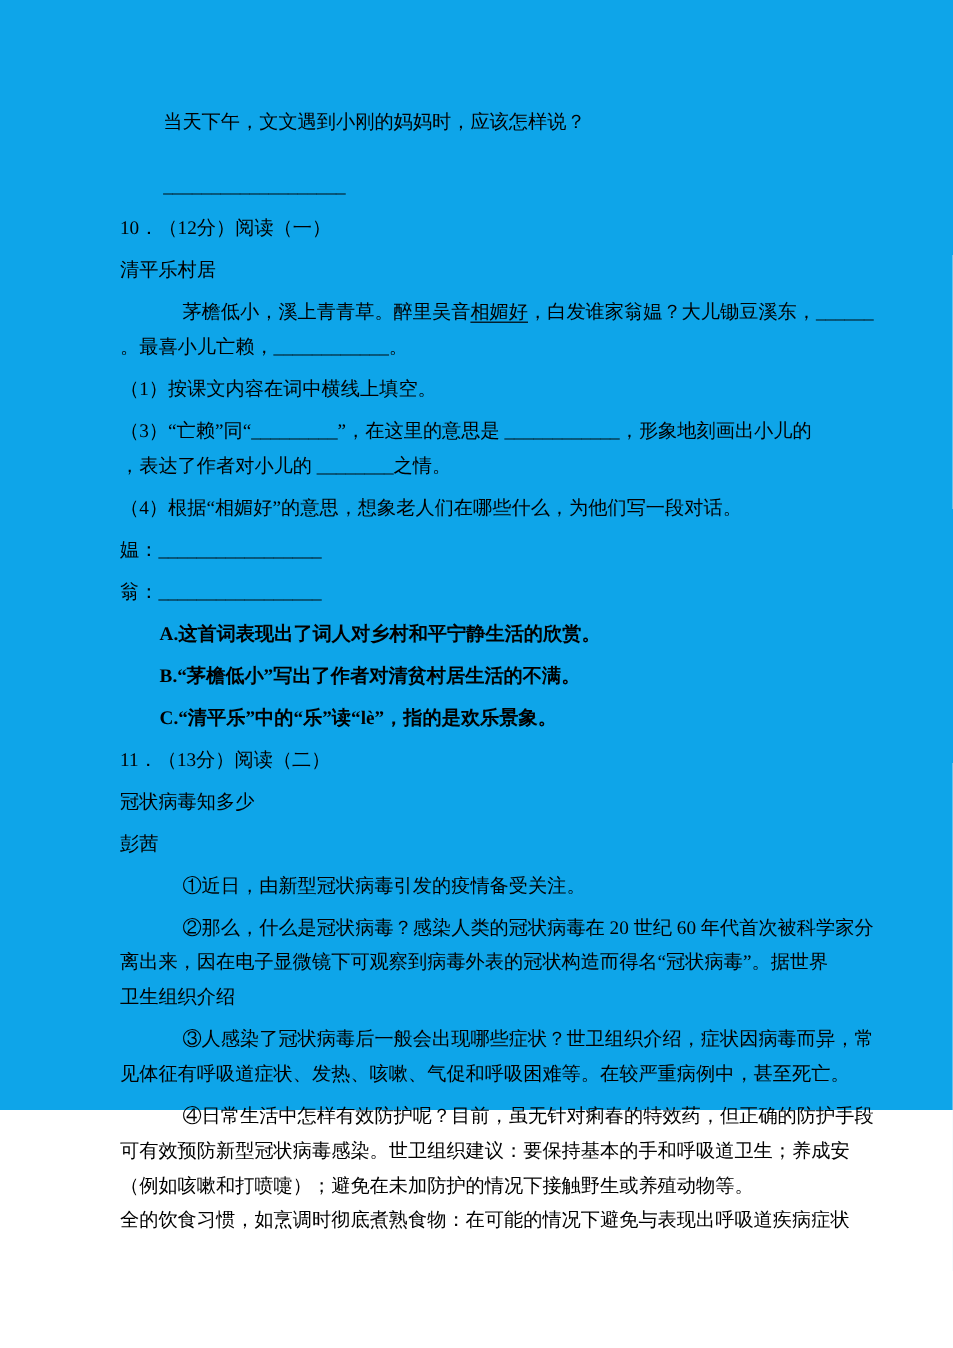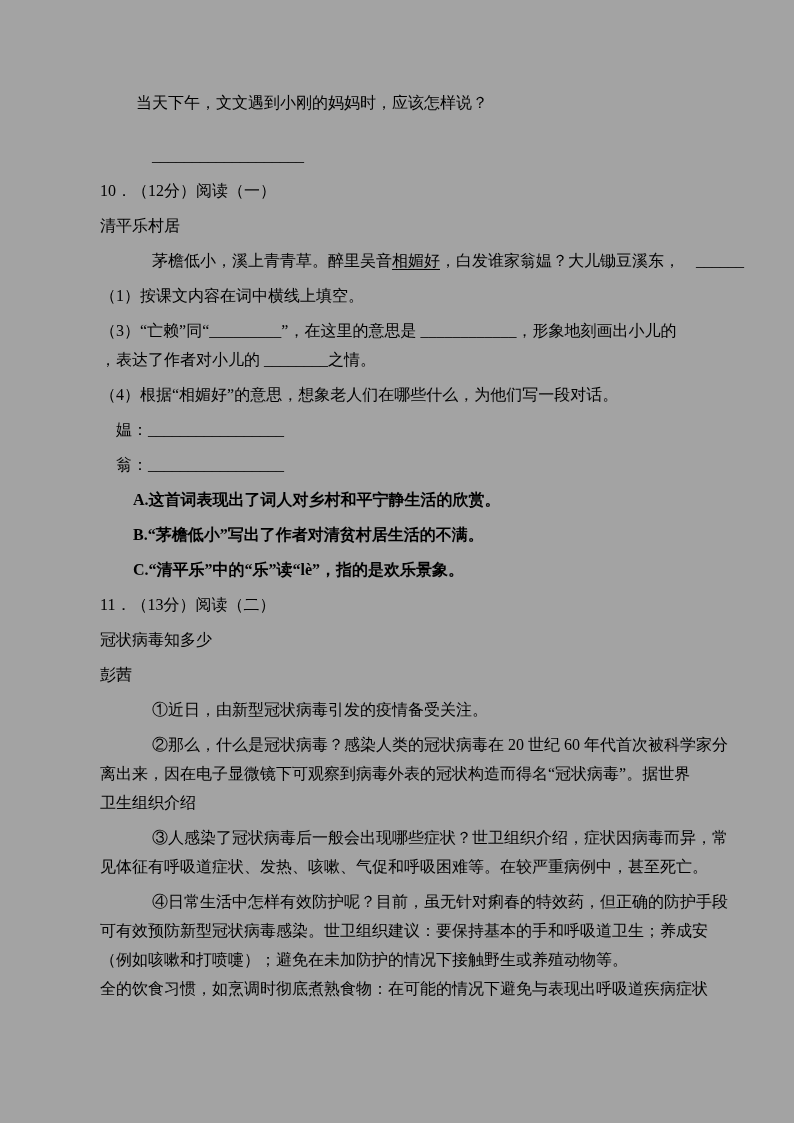--- a/index.html
+++ b/index.html
@@ -11,51 +11,52 @@
     width: 794px;
     height: 1123px;
     font-family: "Liberation Serif", "DejaVu Serif", serif;
     font-size: 16px;
     color: #000000;
     overflow: hidden;
   }
   .page {
     box-sizing: border-box;
     width: 794px;
-    height: 1123px;
+    height: 925px;
     padding: 88px 100px 40px 100px;
-    background: #a3a3a3;
+    background: #0ea5e9;
   }
   .line {
     line-height: 29px;
     white-space: nowrap;
   }
   
   .indent-2 { padding-left: 36px; }   
   .indent-3 { padding-left: 52px; }   
   .indent-opt { padding-left: 33px; font-weight: bold; } 
   .gap-top-lg { margin-top: 24px; }
   .gap-top-sm { margin-top: 6px; }
   .centered { text-align: left; }
   .u { text-decoration: underline; text-underline-offset: 3px; }
-  .blank { letter-spacing: 0; margin-left: 16px; }
+  .blank { letter-spacing: 0; }
 </style>
 </head>
 <body>
 
 <div class="page">
 
   <div class="line indent-2">当天下午，文文遇到小刚的妈妈时，应该怎样说？</div>
   <div class="line indent-2 gap-top-lg blank">___________________</div>
 
   <div class="line gap-top-sm">10．（12分）阅读（一）</div>
 
   <div class="line centered gap-top-sm">清平乐村居</div>
 
   <div class="line indent-3 gap-top-sm"><span>茅檐低小，溪上青青草。醉里吴音</span><span class="u">相媚好</span><span>，白发谁家翁媪？大儿锄豆溪东，</span><span class="blank">______</span></div>
+  <div class="line"><span>。最喜小儿亡赖，</span><span class="blank">____________</span><span>。</span></div>
 
   <div class="line gap-top-sm">（1）按课文内容在词中横线上填空。</div>
   <div class="line gap-top-sm">（3）“亡赖”同“_________”，在这里的意思是 ____________，形象地刻画出小儿的</div>
   <div class="line">，表达了作者对小儿的 ________之情。</div>
   <div class="line gap-top-sm">（4）根据“相媚好”的意思，想象老人们在哪些什么，为他们写一段对话。</div>
   <div class="line gap-top-sm blank">媪：_________________</div>
   <div class="line gap-top-sm blank">翁：_________________</div>
 
   <div class="line indent-opt gap-top-sm">A.这首词表现出了词人对乡村和平宁静生活的欣赏。</div>
   <div class="line indent-opt gap-top-sm">B.“茅檐低小”写出了作者对清贫村居生活的不满。</div>

